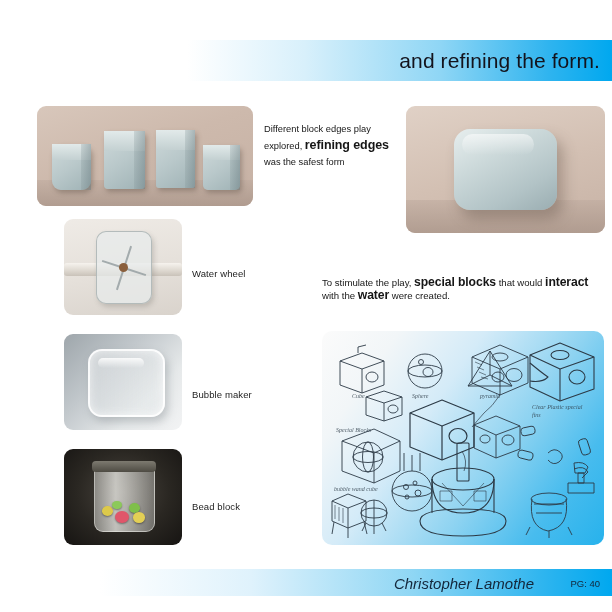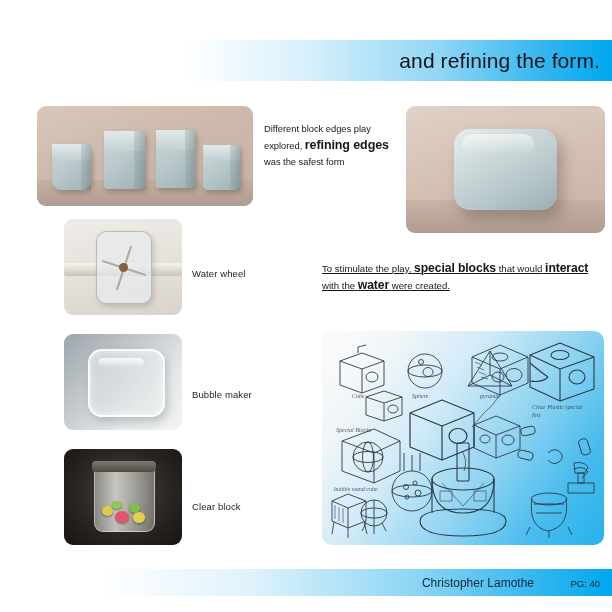--- a/index.html
+++ b/index.html
@@ -252,26 +252,25 @@
   }
   #blurb-edges .big {
     font-size: 12.5px;
     font-weight: bold;
     letter-spacing: -0.1px;
   }
 
   #blurb-special {
     position: absolute;
     left: 322px;
-    top: 260px;
+    top: 276px;
     width: 268px;
     font-size: 9.6px;
-    line-height: 17px;
+    line-height: 12px;
     color: #161616;
-    text-decoration: underline;
   }
   #blurb-special .big {
     font-size: 12.2px;
     font-weight: bold;
     letter-spacing: -0.1px;
   }
 
   
   .footer-bar {
     position: absolute;
@@ -279,23 +278,24 @@
     bottom: 16px;
     width: 582px;
     height: 27px;
     background: linear-gradient(to right, #ffffff 0%, #ffffff 12%, #dff2fc 38%, #8ed6f4 66%, #2fb5ef 88%, #00a8ef 100%);
   }
   .footer-name {
     position: absolute;
     right: 78px;
     top: 50%;
     transform: translateY(-50%);
-    font-size: 12px;
+    font-size: 15px;
     color: #13263a;
     white-space: nowrap;
+    font-style: italic;
   }
   .footer-page {
     position: absolute;
     right: 12px;
     top: 50%;
     transform: translateY(-50%);
     font-size: 9.5px;
     color: #13263a;
     white-space: nowrap;
   }
@@ -358,21 +358,21 @@
 <div class="photo" id="photo-bead-block">
   <div class="jar">
     <div class="lid"></div>
     <div class="bead" style="left:12%;top:62%;width:20%;height:16%;background:#ddc94a;"></div>
     <div class="bead" style="left:34%;top:70%;width:24%;height:19%;background:#e0566a;"></div>
     <div class="bead" style="left:58%;top:58%;width:19%;height:15%;background:#7fbf4a;"></div>
     <div class="bead" style="left:66%;top:72%;width:20%;height:16%;background:#e3cf55;"></div>
     <div class="bead" style="left:30%;top:54%;width:16%;height:13%;background:#8cc95a;"></div>
   </div>
 </div>
-<div class="caption" id="caption-bead-block">Clear block</div>
+<div class="caption" id="caption-bead-block">Bead block</div>
 
 <div id="blurb-special">
   <span>To stimulate the play,</span>
   <span class="big">special blocks</span>
   <span>that would</span>
   <span class="big">interact</span>
   <span>with the</span>
   <span class="big">water</span>
   <span>were created.</span>
 </div>

